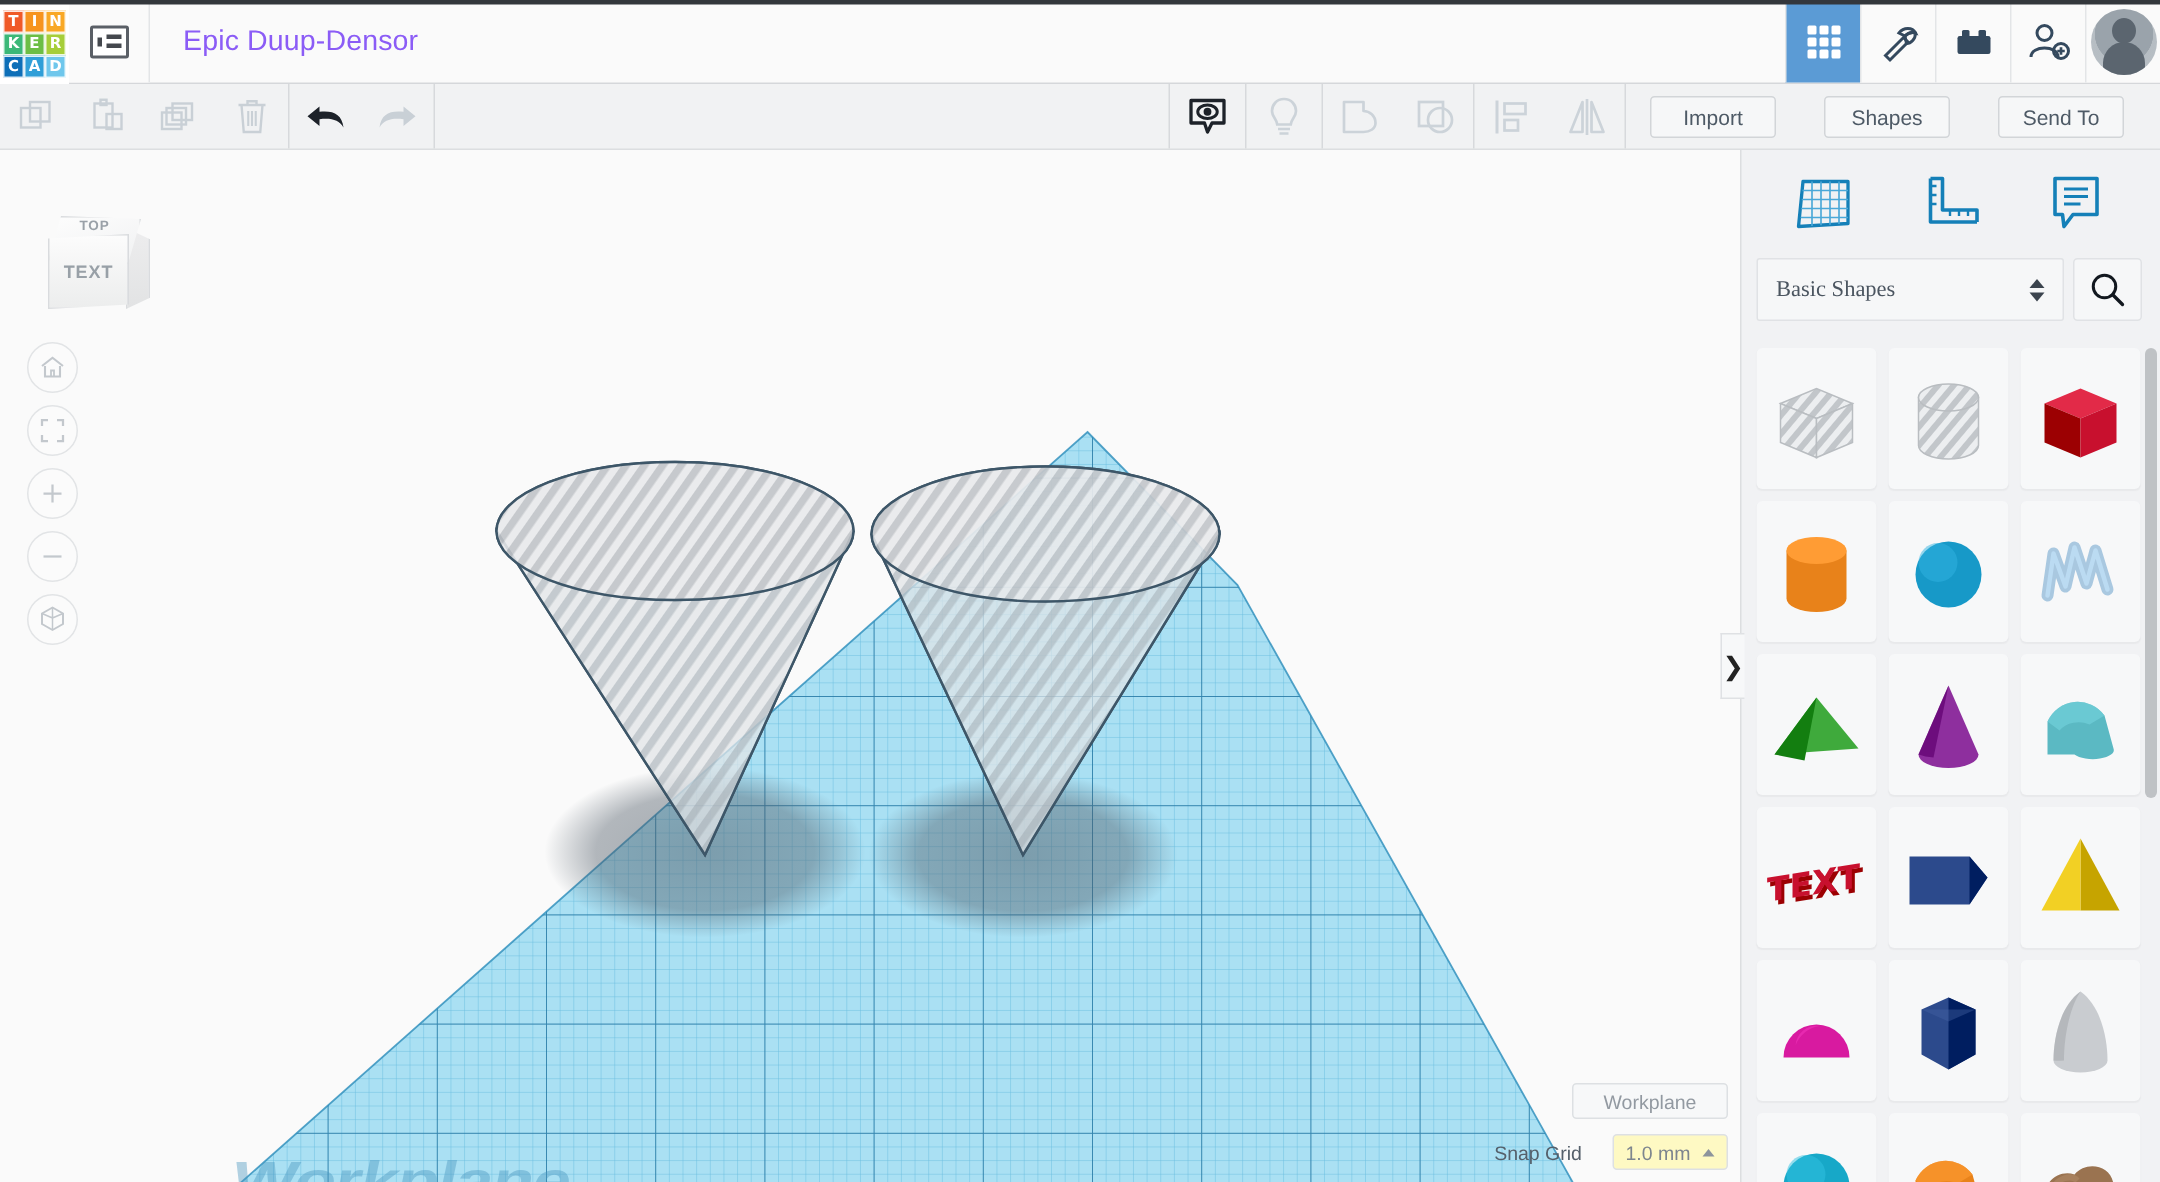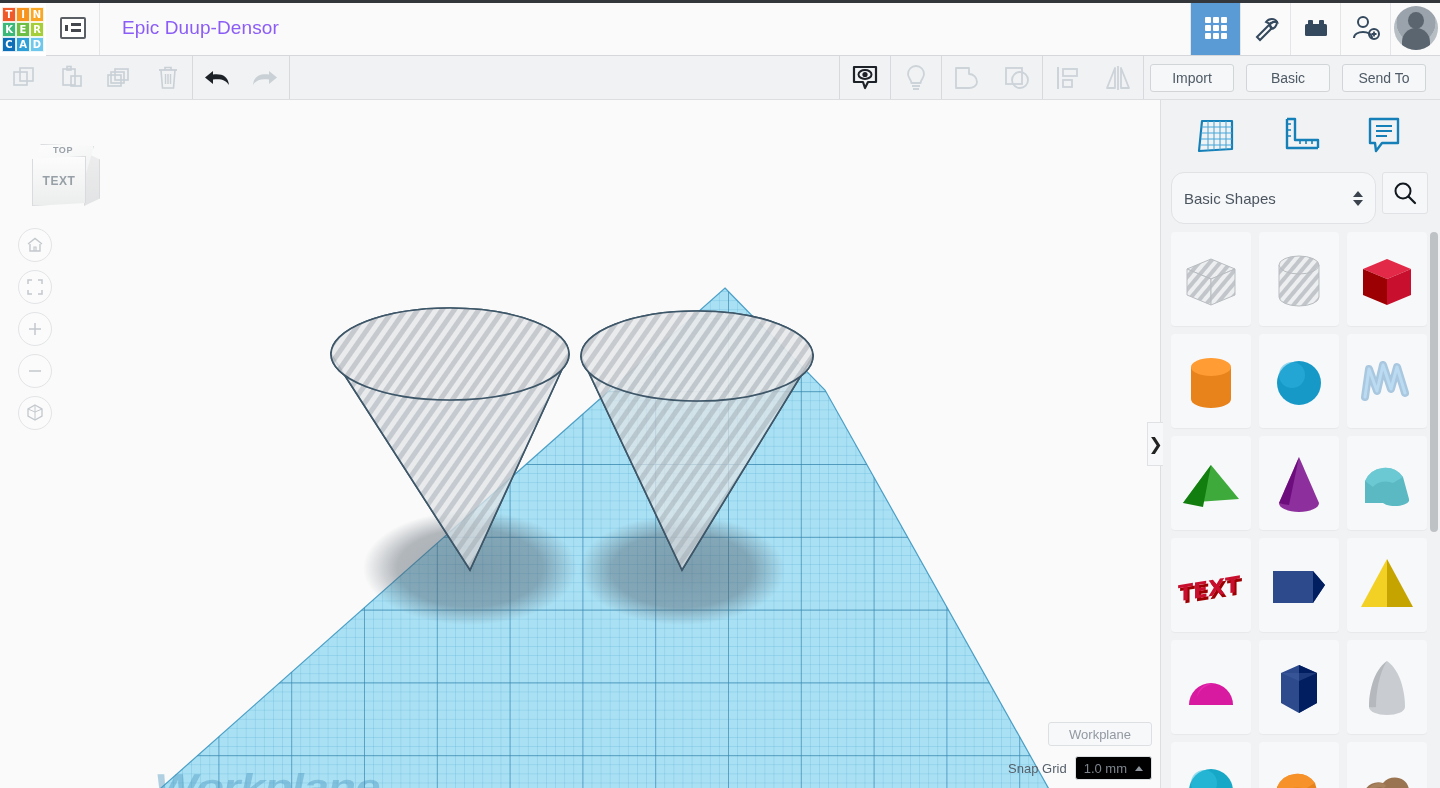--- a/index.html
+++ b/index.html
@@ -90,21 +90,21 @@
   .tgroup { display: flex; align-items: stretch; }
   .tbtn {
     width: 48px; display: flex; align-items: center; justify-content: center;
     cursor: pointer;
   }
   .tsep { width: 1px; background: #d7d9dc; margin: 0; }
   .tspacer { flex: 1; }
   .tbtn.sq { width: 50px; }
   .txt-btn {
     display: flex; align-items: center; justify-content: center;
-    height: 28px; min-width: 84px; margin: auto 6px;
+    height: 28px; min-width: 84px; margin: auto 16px;
     border: 1px solid #d2d5d8; border-radius: 3px; background: #f6f7f8;
     font-size: 14px; color: #4e5a66; cursor: pointer; padding: 0 12px;
   }
   .tright { display: flex; align-items: center; padding-right: 8px; }
 
   
   .canvas {
     position: absolute; top: 100px; left: 0; width: 1160px; height: 688px;
     background: #fafafa; overflow: hidden;
   }
@@ -149,41 +149,41 @@
     letter-spacing: -1px; pointer-events: none;
   }
 
   
   .canvas-bottom { position: absolute; right: 8px; bottom: 8px; text-align: right; }
   .settings-btn {
     display: inline-flex; align-items: center; justify-content: center;
     width: 104px; height: 24px; border: 1px solid #dde0e3; border-radius: 3px;
     background: #f7f8f9; font-size: 13px; color: #9299a1; cursor: pointer;
   }
-  .snaprow { display: flex; align-items: center; justify-content: flex-end; gap: 8px; margin-top: 10px; }
+  .snaprow { display: flex; align-items: center; justify-content: flex-end; gap: 20px; margin-top: 10px; }
   .snaplabel { font-size: 13px; color: #55606b; }
   .snapsel {
     display: flex; align-items: center; gap: 8px; height: 24px; padding: 0 8px;
-    border: 1px solid #dde0e3; border-radius: 3px; background: #000000;
+    border: 1px solid #dde0e3; border-radius: 3px; background: #fef9c3;
     font-size: 13px; color: #7d858e; cursor: pointer;
   }
   .caret-up { width: 0; height: 0; border-left: 4px solid transparent; border-right: 4px solid transparent; border-bottom: 5px solid #8d949c; }
 
   
   .panel {
     position: absolute; top: 100px; right: 0; width: 280px; height: 688px;
     background: #f1f2f4; border-left: 1px solid #dcdee0;
   }
   .panel-tabs { display: flex; align-items: center; justify-content: space-around; height: 72px; padding: 0 14px; }
   .ptab { width: 64px; height: 52px; display: flex; align-items: center; justify-content: center; cursor: pointer; }
   .panel-search { display: flex; gap: 6px; padding: 0 12px 0 10px; }
   .sel-box {
-    flex: 1; height: 52px; background: #f6f7f8; border: 1px solid #e0e2e5; border-radius: 13px;
+    flex: 1; height: 42px; background: #f6f7f8; border: 1px solid #e0e2e5; border-radius: 2px;
     display: flex; align-items: center; justify-content: space-between; padding: 0 12px;
-    font-size: 15px; color: #4b5560; cursor: pointer;
+    font-size: 15px; color: #4b5560; cursor: pointer; font-family: Liberation Serif, serif;
   }
   .spinner { display: flex; flex-direction: column; gap: 3px; }
   .spin-up { width: 0;height:0;border-left:5px solid transparent;border-right:5px solid transparent;border-bottom:6px solid #3b444e; }
   .spin-dn { width: 0;height:0;border-left:5px solid transparent;border-right:5px solid transparent;border-top:6px solid #3b444e; }
   .search-btn {
     width: 46px; height: 42px; background: #f6f7f8; border: 1px solid #e0e2e5; border-radius: 3px;
     display: flex; align-items: center; justify-content: center; cursor: pointer;
   }
   .shape-grid {
     position: absolute; top: 132px; left: 0; width: 280px; height: 556px;
@@ -372,21 +372,21 @@
           <path d="M12 4 L4 24 H12 Z" fill="none" stroke="#ccd3d9" stroke-width="1.8" stroke-linejoin="round"></path>
           <path d="M15 2 V26" stroke="#ccd3d9" stroke-width="1.8"></path>
           <path d="M18 4 L26 24 H18 Z" fill="none" stroke="#ccd3d9" stroke-width="1.8" stroke-linejoin="round"></path>
         </svg>
       </div>
     </div>
     <div class="tsep"></div>
 
     <div class="tright">
       <div class="txt-btn">Import</div>
-      <div class="txt-btn">Basic</div>
+      <div class="txt-btn">Shapes</div>
       <div class="txt-btn">Send To</div>
     </div>
   </div>
 
   <div class="canvas">
 
     <svg class="wp-wrap" viewBox="0 0 1160 688">
       <defs>
         <pattern id="fineGrid" width="9.1" height="9.1" patternUnits="userSpaceOnUse">
           <path d="M9.1 0 L0 0 0 9.1" fill="none" stroke="#3ba3cf" stroke-width="0.7" opacity="0.55"></path>

